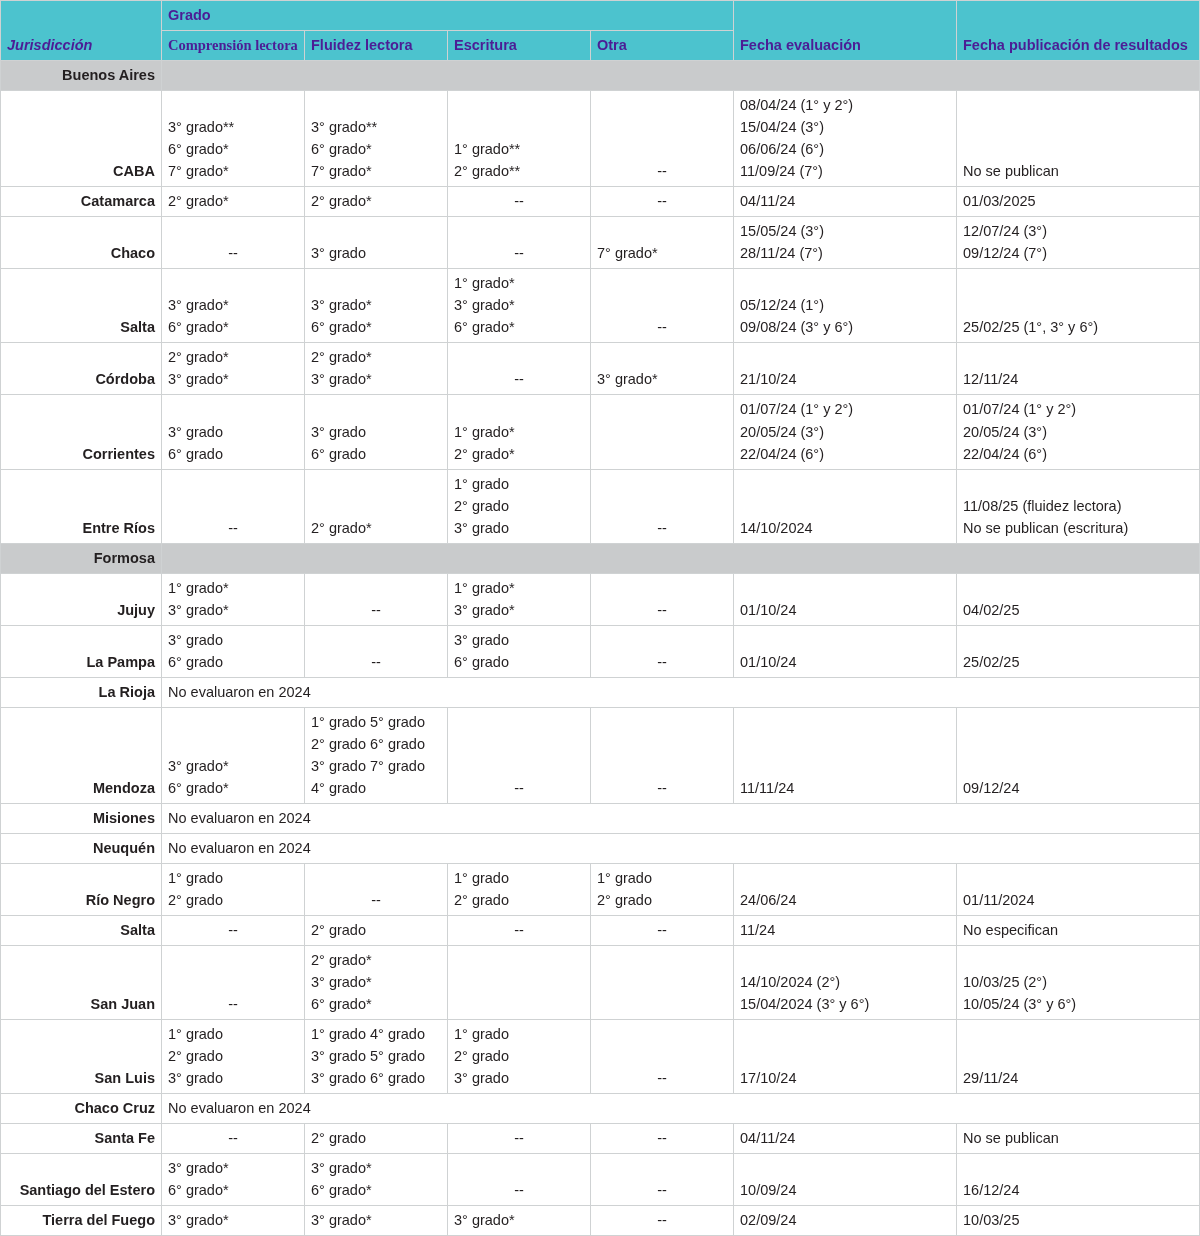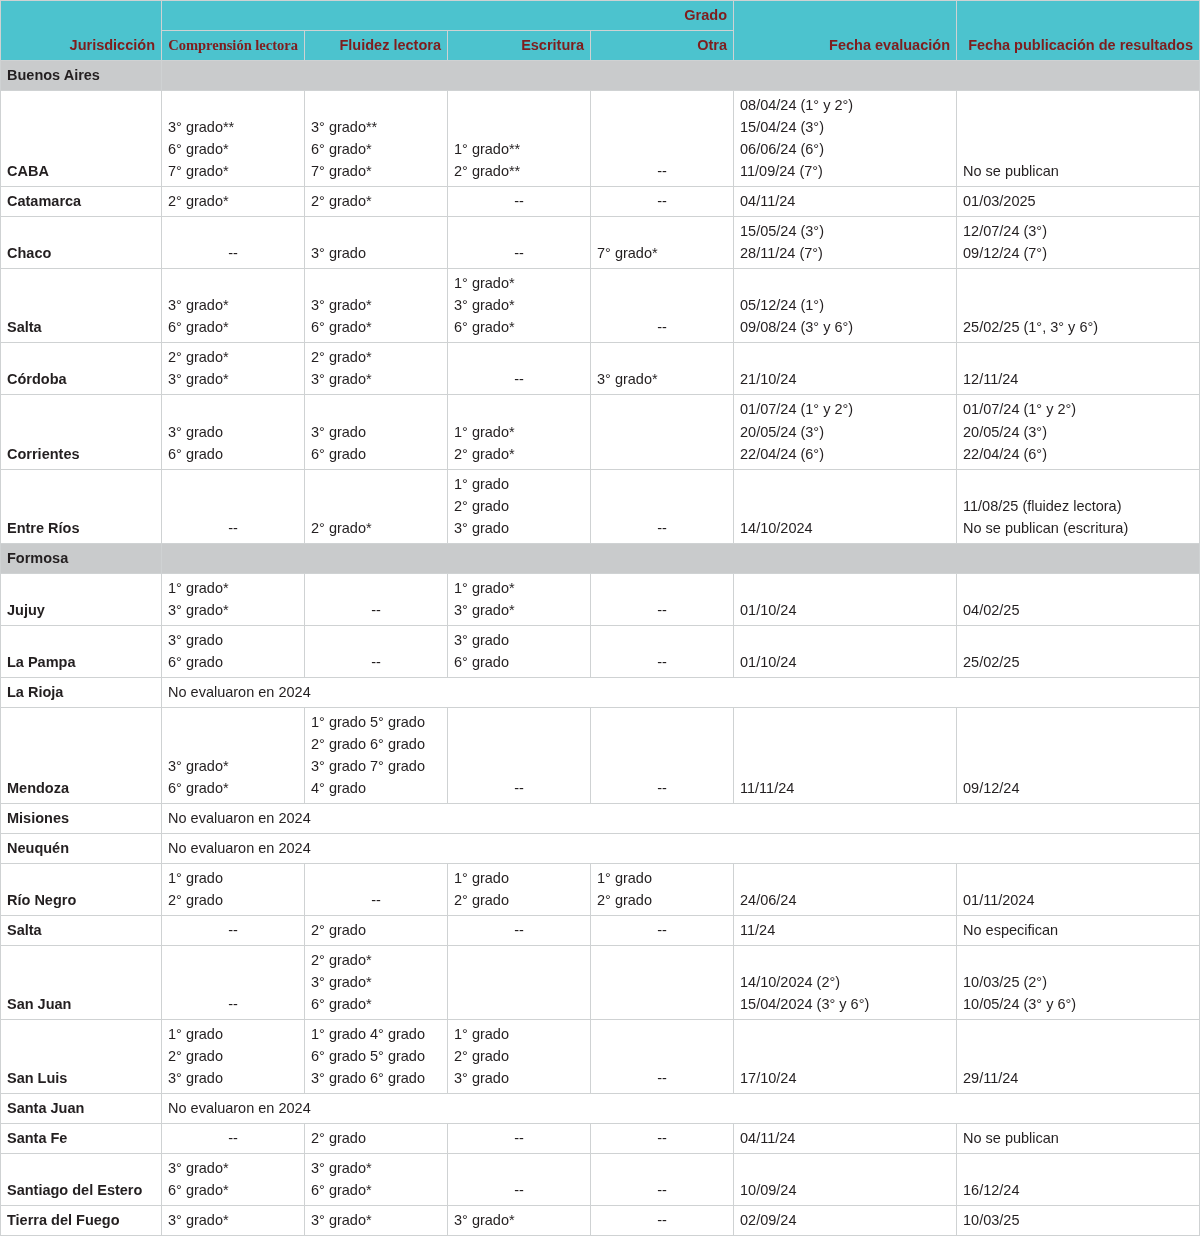--- a/index.html
+++ b/index.html
@@ -24,45 +24,46 @@
   table.sched td, table.sched th {
     border: 1px solid #cfd2d3;
     vertical-align: bottom;
     padding: 3px 6px 4px 6px;
     font-size: 14.5px;
     line-height: 1.52;
   }
   
   thead th {
     background: #4cc3ce;
-    color: #7f1d1d;
-    text-align: right;
+    color: #4c1d95;
+    text-align: left;
     vertical-align: middle;
     font-weight: bold;
     border: 1px solid #ffffff;
     font-size: 14.5px;
     line-height: 1.25;
     padding: 6px 4px;
   }
   th.hdr-jur {
     width: 148px;
+    font-style: italic;
   }
   th.hdr-grado {
     border-bottom: 1px solid #ffffff;
   }
   th.sub-cl { width: 182px; font-family: Liberation Serif, serif; }
   th.sub-fl { width: 155px; }
   th.sub-es { width: 122px; }
   th.sub-ot { width: 130px; }
   th.hdr-fe  { width: 210px; }
   th.hdr-fp  { width: 230px; margin-left: 8px; }
 
   td.jur {
     font-weight: bold;
-    text-align: left;
+    text-align: right;
     vertical-align: bottom;
     font-size: 14.5px;
     color: #231f20;
   }
   td.cell {
     text-align: left;
   }
   td.dash {
     text-align: center;
     vertical-align: bottom;
@@ -436,40 +437,40 @@
         </tr>
         <tr>
           <td class="jur">San Luis</td>
           <td class="cell">
             <span class="l">1° grado</span>
             <span class="l">2° grado</span>
             <span class="l">3° grado</span>
           </td>
           <td class="cell">
             <span class="l">1° grado 4° grado</span>
-            <span class="l">6° grado 5° grado</span>
+            <span class="l">3° grado 5° grado</span>
             <span class="l">3° grado 6° grado</span>
           </td>
           <td class="cell">
             <span class="l">1° grado</span>
             <span class="l">2° grado</span>
             <span class="l">3° grado</span>
           </td>
           <td class="dash">
             <span class="l">--</span>
           </td>
           <td class="cell">
             <span class="l">17/10/24</span>
           </td>
           <td class="cell">
             <span class="l">29/11/24</span>
           </td>
         </tr>
         <tr>
-          <td class="jur">Santa Juan</td>
+          <td class="jur">Chaco Cruz</td>
           <td colspan="6" class="noeval">No evaluaron en 2024</td>
         </tr>
         <tr>
           <td class="jur">Santa Fe</td>
           <td class="dash">
             <span class="l">--</span>
           </td>
           <td class="cell">
             <span class="l">2° grado</span>
           </td>

